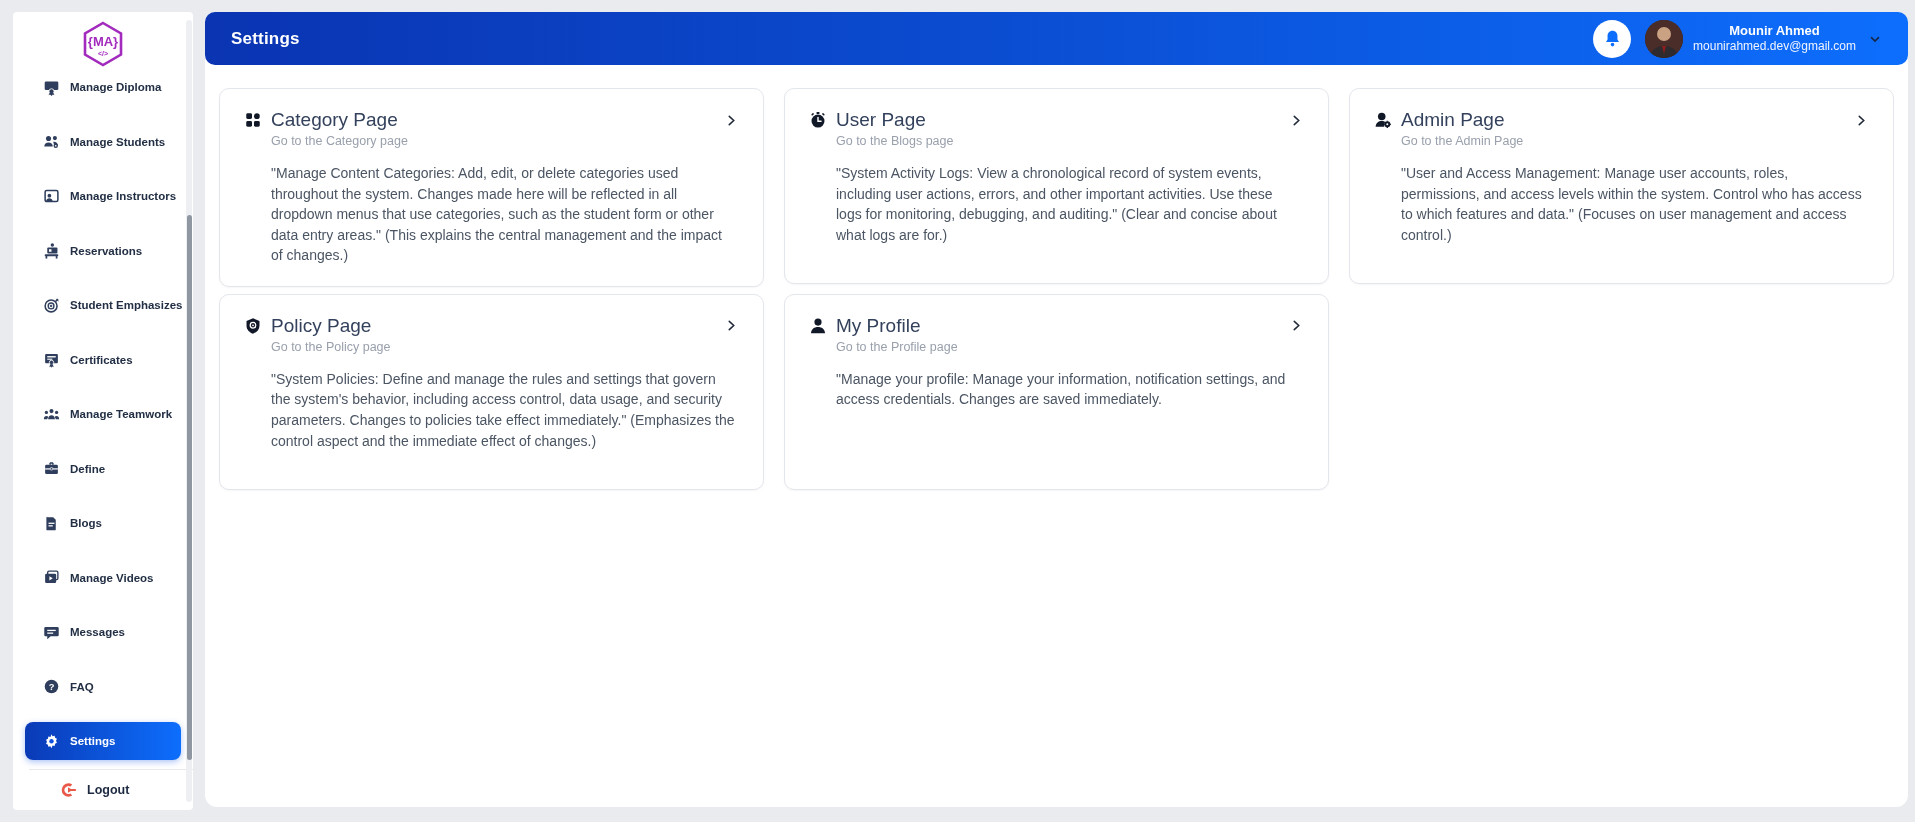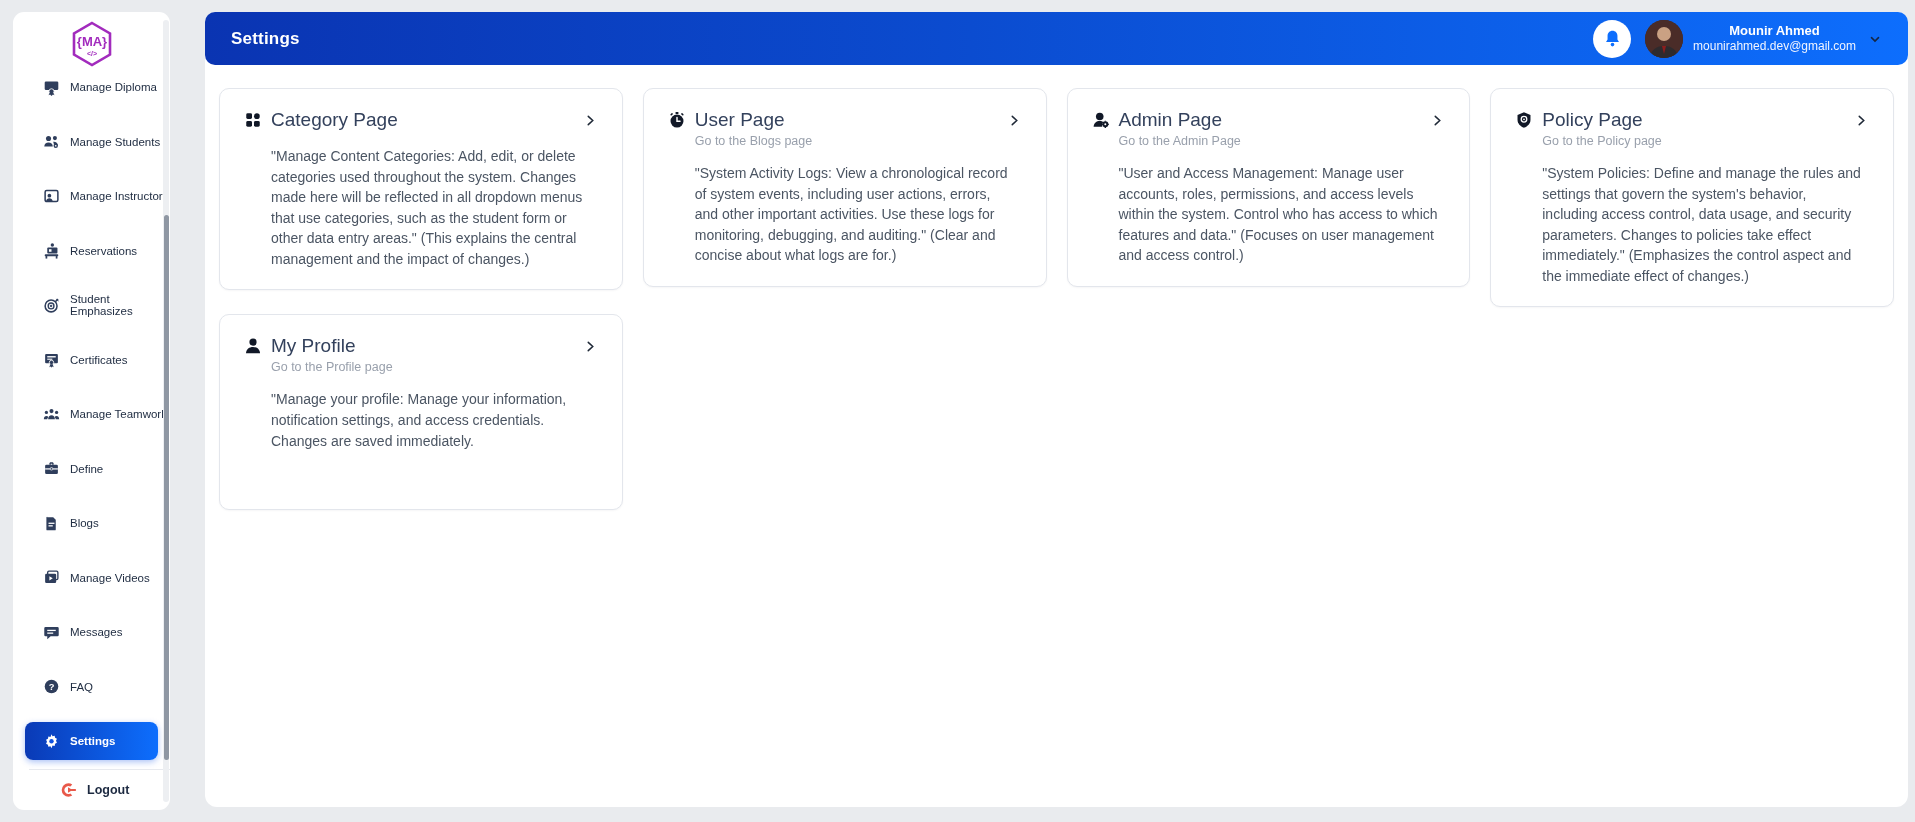--- a/index.html
+++ b/index.html
@@ -8,31 +8,31 @@
     font-family:"Liberation Sans", sans-serif;
     background:#e9ebee;
     position:relative;
     overflow:hidden;
     color:#2c3a55;
   }
 
   
   .sidebar {
     position:absolute; left:13px; top:12px;
-    width:157px; height:798px;
-    background:#fff; border-radius:11px;
+    width:180px; height:798px;
+    background:#fff; border-radius:4px;
     display:flex; flex-direction:column;
   }
   .logo-wrap { height:48px; display:flex; justify-content:center; padding-top:9px; }
   .menu { flex:0 0 auto; }
   .menu-item {
     height:54.5px; display:flex; align-items:center;
     padding-left:30px; gap:10px; cursor:pointer;
   }
-  .menu-item .mi-label { font-size:11.5px; font-weight:400; color:#222f44; }
+  .menu-item .mi-label { font-size:11.5px; font-weight:700; color:#222f44; }
   .menu-item svg { flex:0 0 auto; }
   .menu-item.active-row { padding:0 12px; }
   .active-btn {
     width:100%; height:38px; border-radius:8px;
     background:linear-gradient(90deg,#0a3ab6,#0d6efd);
     display:flex; align-items:center; gap:10px; padding-left:18px;
     box-shadow:0 2px 6px rgba(13,80,230,.35);
   }
   .active-btn .mi-label { color:#fff; font-size:11.5px; font-weight:600; }
   .logout-row {
@@ -70,21 +70,21 @@
   .user-chip { display:flex; align-items:center; gap:10px; cursor:pointer; }
   .avatar { width:38px; height:38px; border-radius:50%; overflow:hidden; background:#3c2b2b; }
   .user-meta { display:flex; flex-direction:column; line-height:1.25; }
   .user-name { color:#fff; font-size:13px; font-weight:700; }
   .user-email { color:#f0f4ff; font-size:12px; }
   .chevron-dn { margin-left:2px; display:flex; }
 
   
   .content {
     padding:23px 14px 0 14px;
-    display:grid; grid-template-columns:1fr 1fr 1fr 1fr;
+    display:grid; grid-template-columns:1fr 1fr 1fr;
     column-gap:20px; row-gap:7px; align-items:start;
   }
   .card {
     background:#fff; border:1px solid #e3e6ec; border-radius:10px;
     min-height:196px; padding:20px 24px;
     box-shadow:0 1px 2px rgba(20,30,60,.04);
     cursor:pointer;
   }
   .card-head { display:flex; align-items:center; gap:9px; }
   .card-title { font-size:19px; font-weight:500; color:#33415c; flex:0 0 auto; }
@@ -284,20 +284,21 @@
             <rect x="2.5" y="11.1" width="6.4" height="6.4" rx="1.6"></rect>
             <rect x="11.1" y="11.1" width="6.4" height="6.4" rx="1.6"></rect>
           </svg>
         <span class="card-title">Category Page</span>
         <span class="card-chevron">
           <svg width="15" height="15" viewBox="0 0 20 20" fill="none" stroke="#1f2937" stroke-width="2" stroke-linecap="round">
               <polyline points="7,4.5 13,10 7,15.5"></polyline>
             </svg>
         </span>
       </div>
+      <div class="card-sub">Go to the Category page</div>
       <p class="card-body">"Manage Content Categories: Add, edit, or delete categories used throughout the system. Changes made here will be reflected in all dropdown menus that use categories, such as the student form or other data entry areas." (This explains the central management and the impact of changes.)</p>
     </article>
 
     <article class="card">
       <div class="card-head">
         <svg width="18" height="18" viewBox="0 0 20 20">
             <rect x="8.4" y="1.2" width="3.2" height="2.2" rx=".6" fill="#111827"></rect>
             <rect x="2.6" y="2.8" width="3" height="1.8" rx=".9" transform="rotate(-40 4 3.7)" fill="#111827"></rect>
             <rect x="14.4" y="2.8" width="3" height="1.8" rx=".9" transform="rotate(40 16 3.7)" fill="#111827"></rect>
             <circle cx="10" cy="11.2" r="7.2" fill="#111827"></circle>

